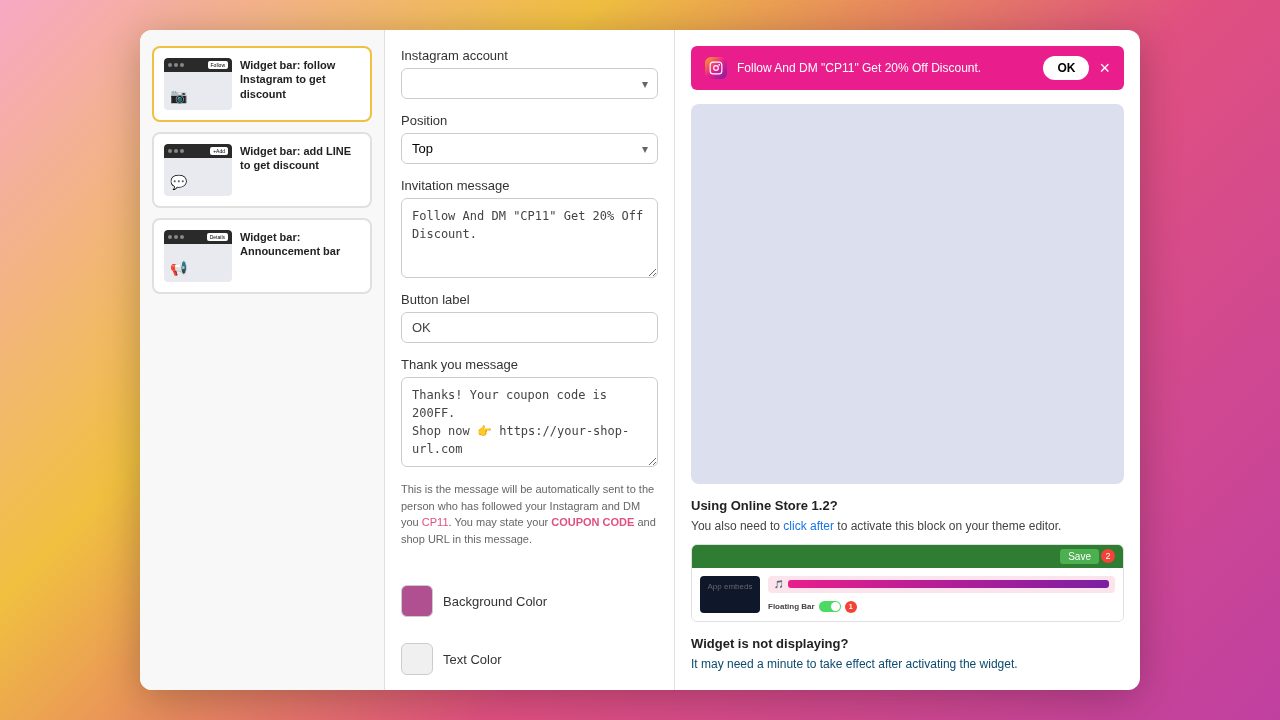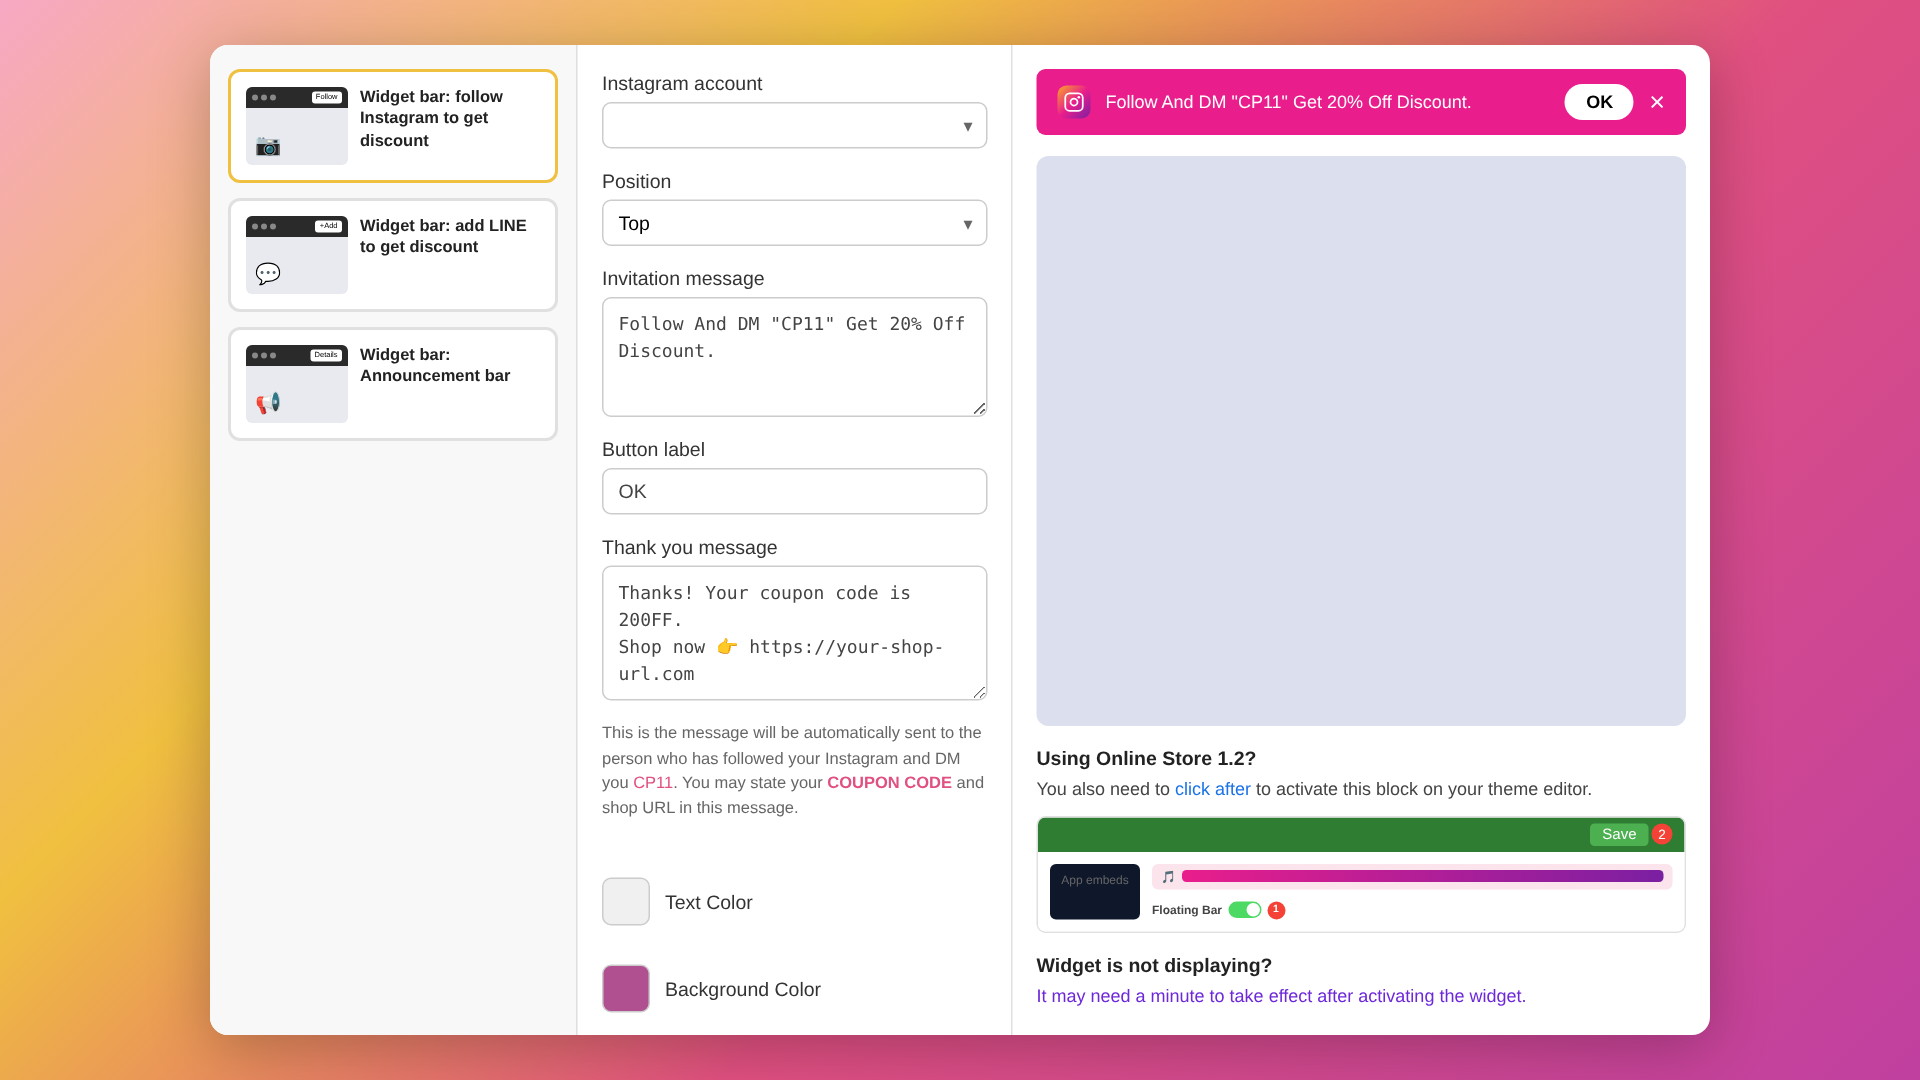--- a/index.html
+++ b/index.html
@@ -407,21 +407,21 @@
     }
     .not-displaying-section {}
     .not-displaying-title {
       font-size: 13px;
       font-weight: 700;
       color: #222;
       margin-bottom: 4px;
     }
     .not-displaying-text {
       font-size: 12px;
-      color: #6d28d9;
+      color: #0c4a6e;
       line-height: 1.6;
     }
     .divider {
       height: 1px;
       background: #eee;
       margin: 2px 0;
     }
   </style>
 </head>
 <body>
@@ -516,27 +516,27 @@
 Shop now 👉 https://your-shop-url.com</textarea>
     </div>
 
     <div class="hint-text">
       <span>This is the message will be automatically sent to the person who has followed your Instagram and DM you </span><span class="highlight-cp11">CP11</span><span>. You may state your </span><span class="highlight-coupon">COUPON CODE</span><span> and shop URL in this message.</span>
     </div>
 
     <div class="divider"></div>
 
     <div class="color-row">
+      <div class="color-swatch" style="background: #b05090;"></div>
+      <span class="color-label">Background Color</span>
+    </div>
+
+    <div class="color-row">
       <div class="color-swatch" style="background: #f0f0f0;"></div>
       <span class="color-label">Text Color</span>
-    </div>
-
-    <div class="color-row">
-      <div class="color-swatch" style="background: #b05090;"></div>
-      <span class="color-label">Background Color</span>
     </div>
 
   </div>
 
   <div class="right-panel">
 
     <div class="preview-widget-bar">
       <div class="preview-ig-icon">
         <svg width="14" height="14" viewBox="0 0 24 24" fill="white">
           <rect x="2" y="2" width="20" height="20" rx="5" fill="none" stroke="white" stroke-width="2"></rect>

